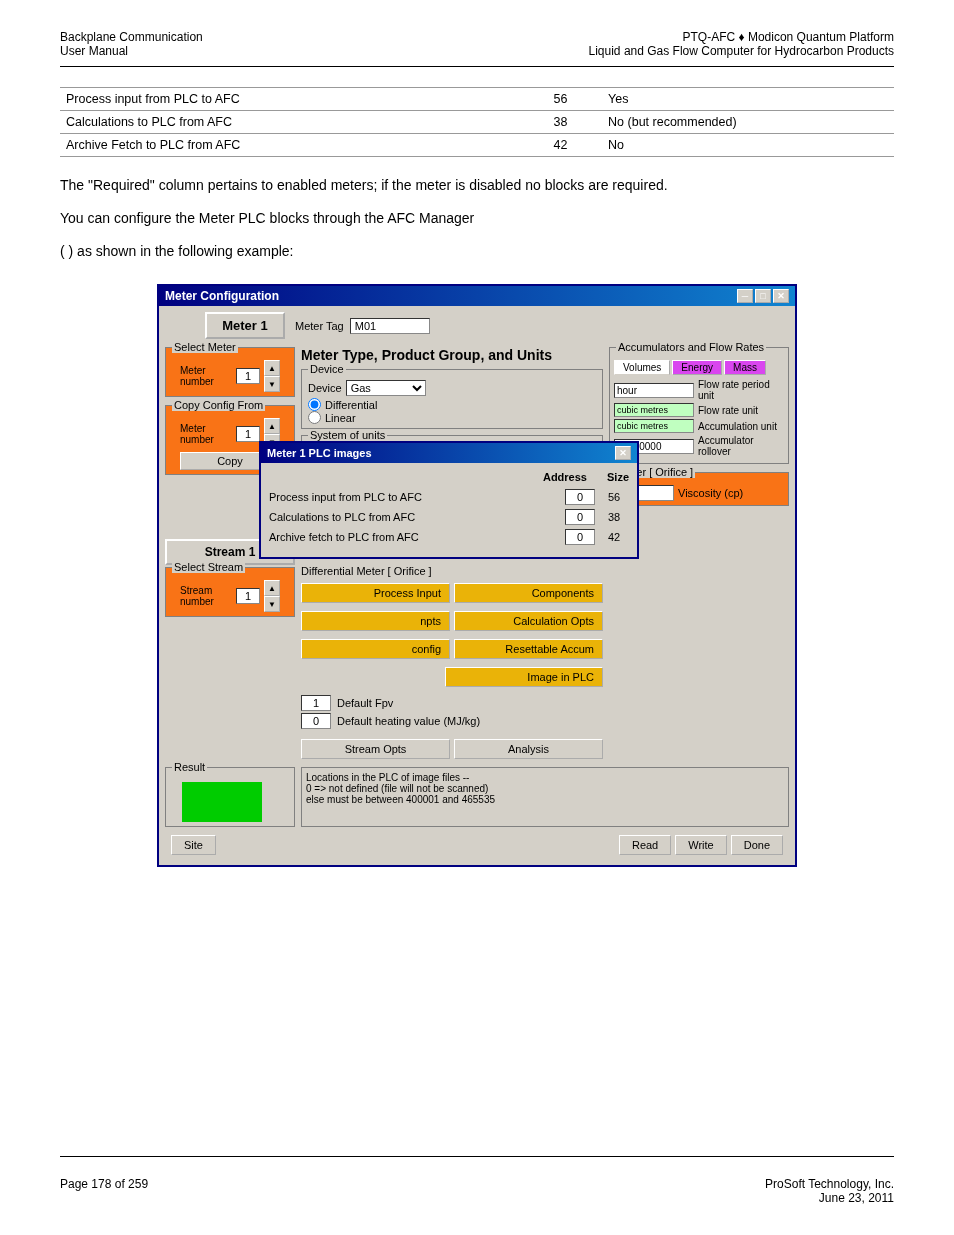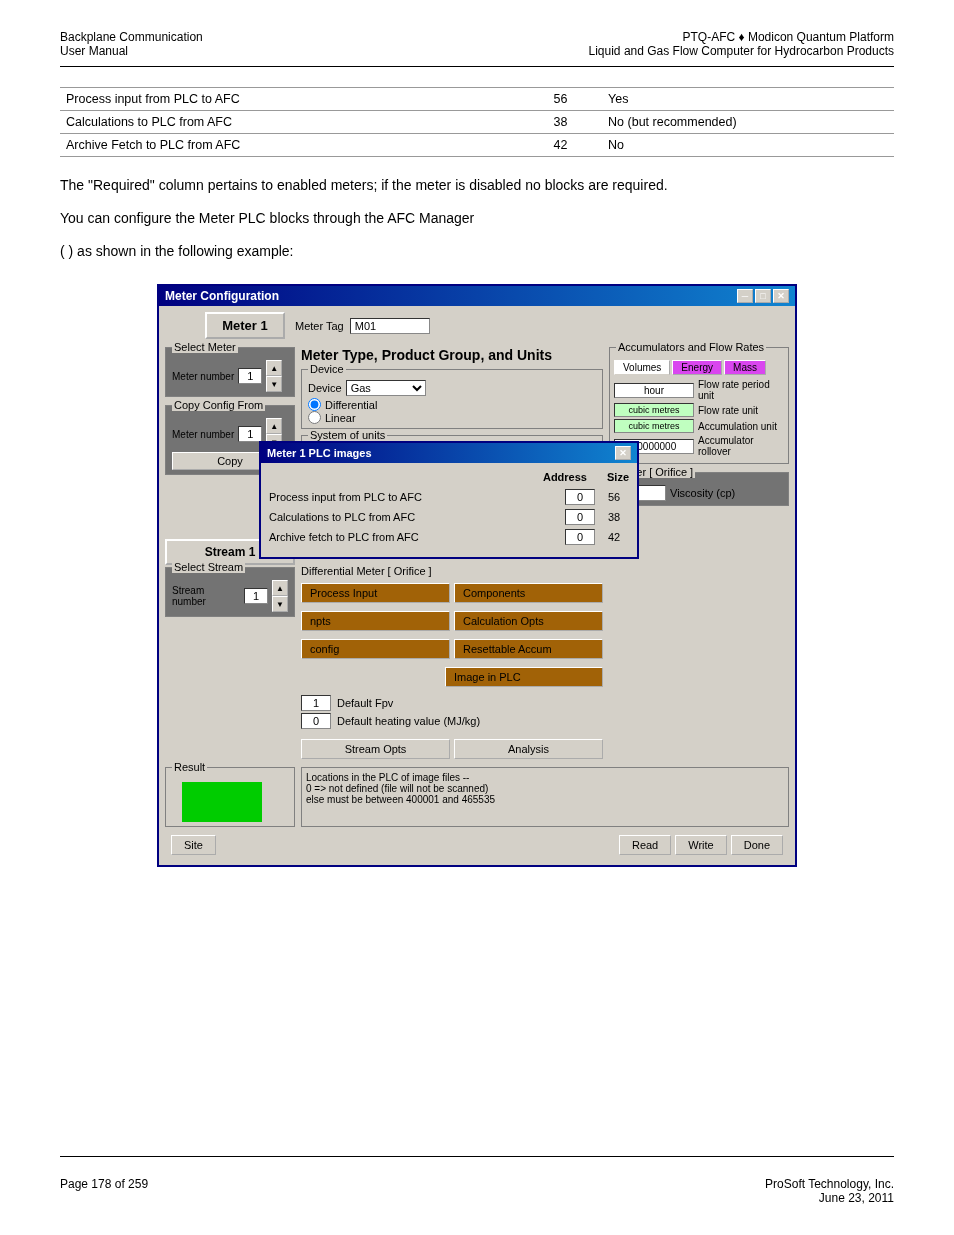--- a/index.html
+++ b/index.html
@@ -164,24 +164,24 @@
 
     .left-panel {
       width: 130px;
       display: flex;
       flex-direction: column;
       gap: 4px;
     }
 
     .groupbox {
       border: 1px solid #808080;
-      padding: 4px 6px;
+      padding: 4px 14px;
       padding-top: 10px;
       position: relative;
-      background: #737373;
+      background: #f97316;
     }
     .groupbox-title {
       position: absolute;
       top: -7px;
       left: 6px;
       background: #d4d0c8;
       padding: 0 2px;
       font-size: 11px;
     }
 
@@ -270,21 +270,20 @@
       align-items: center;
       gap: 4px;
       margin-bottom: 2px;
     }
     .accum-input {
       width: 70px;
       border: 1px inset #888;
       background: #c0ffc0;
       font-size: 10px;
       padding: 1px 2px;
-      text-align: center;
     }
     .accum-input-white {
       background: #fff;
     }
     .accum-label { font-size: 10px; }
 
     
     .device-group {
       border: 1px solid #808080;
       padding: 4px 6px;
@@ -376,26 +375,26 @@
       margin-top: 4px;
     }
 
     
     .buttons-row {
       display: flex;
       gap: 4px;
       margin-top: 4px;
     }
     .config-btn {
-      background: #a16207;
+      background: #eab308;
       border: 1px outset #fff;
       padding: 3px 8px;
       font-size: 11px;
       flex: 1;
-      text-align: left;
+      text-align: right;
     }
     .stream-label-btn {
       background: #d4d0c8;
       border: 2px outset #fff;
       padding: 4px 10px;
       font-size: 12px;
       font-weight: bold;
       min-width: 75px;
       text-align: center;
     }

